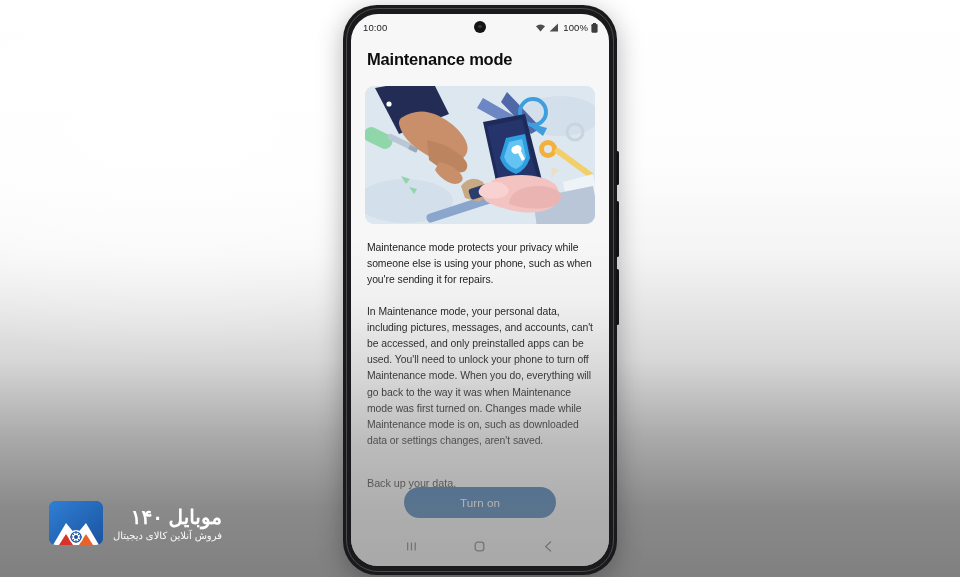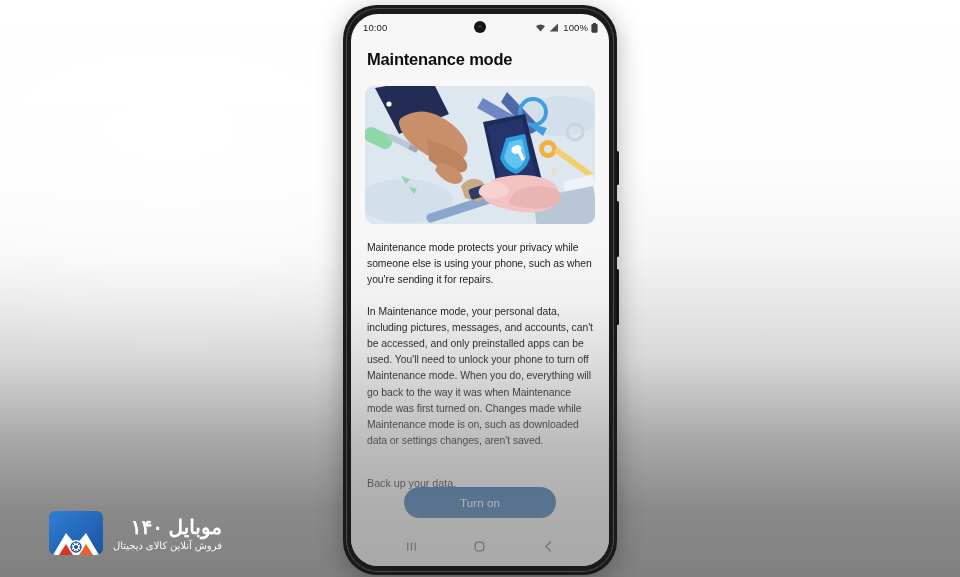--- a/index.html
+++ b/index.html
@@ -176,21 +176,21 @@
     align-items: center;
     justify-content: space-around;
     padding: 0 26px;
     z-index: 30;
   }
   .nav-ico { opacity: .82; }
 
   
   .watermark {
     position: absolute;
-    left: 49px; bottom: 22px;
+    left: 49px; bottom: 32px;
     display: flex; align-items: flex-end; gap: 10px;
     z-index: 20;
   }
   .wm-logo {
     width: 54px; height: 44px;
     border-radius: 7px;
     overflow: hidden;
     background: #1f63b4;
     position: relative;
     flex: none;

